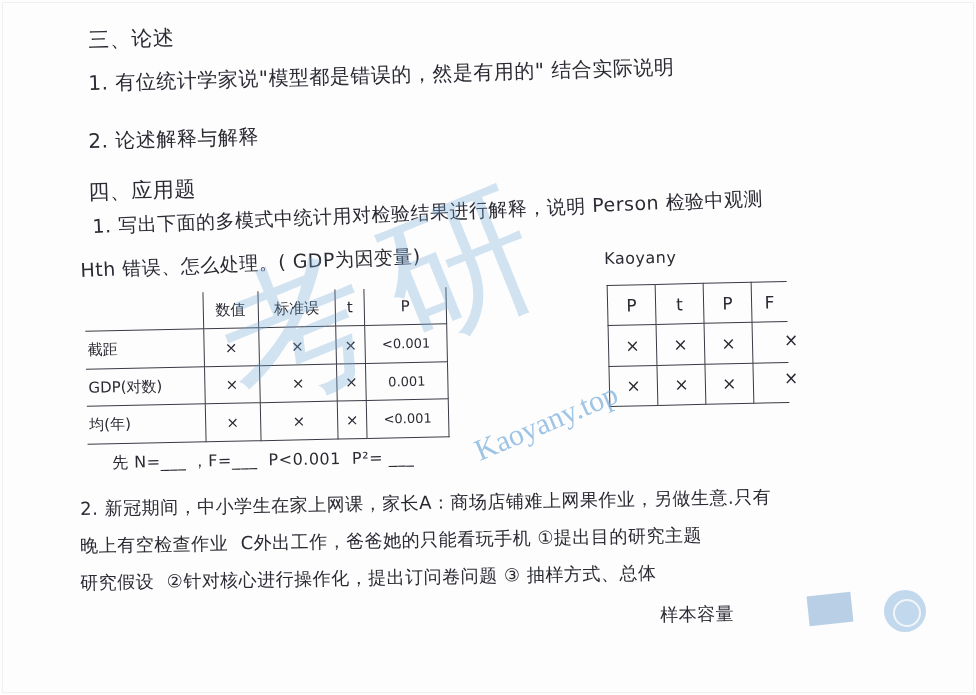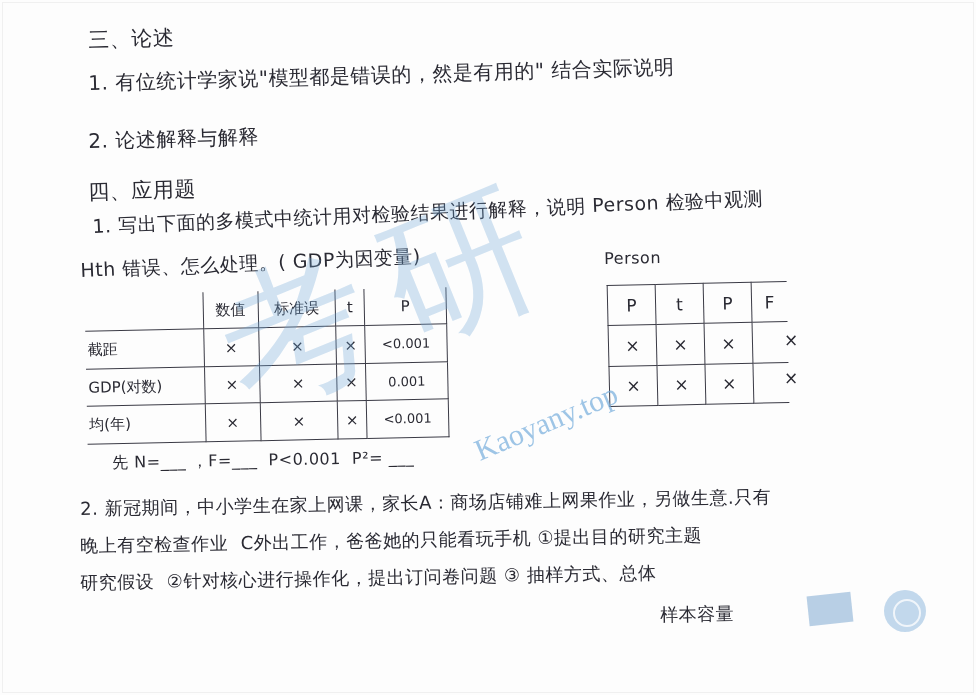--- a/index.html
+++ b/index.html
@@ -182,21 +182,21 @@
   <div class="hw slant1" style="left:88px; top:70px; font-size:20px;">1. 有位统计学家说"模型都是错误的，然是有用的" 结合实际说明</div>
 
   <div class="hw slant1" style="left:88px; top:128px; font-size:20px;">2. 论述解释与解释</div>
 
   <div class="hw slant1" style="left:88px; top:178px; font-size:21px;">四、应用题</div>
 
   <div class="hw slant2" style="left:92px; top:214px; font-size:19px;">1. 写出下面的多模式中统计用对检验结果进行解释，说明 Person 检验中观测</div>
 
   <div class="hw slant2" style="left:80px; top:258px; font-size:19px;">Hth 错误、怎么处理。( GDP为因变量)</div>
 
-  <div class="hw slant3 small" style="left:604px; top:248px;">Person</div>
+  <div class="hw slant3 small" style="left:604px; top:248px;">Kaoyany</div>
 
   <div id="table-left">
     <table class="tbl">
       <tbody>
           <tr>
         <th class="corner rowhead"></th>
         <th>数值</th>
         <th>标准误</th>
         <th>t</th>
         <th>P</th>

